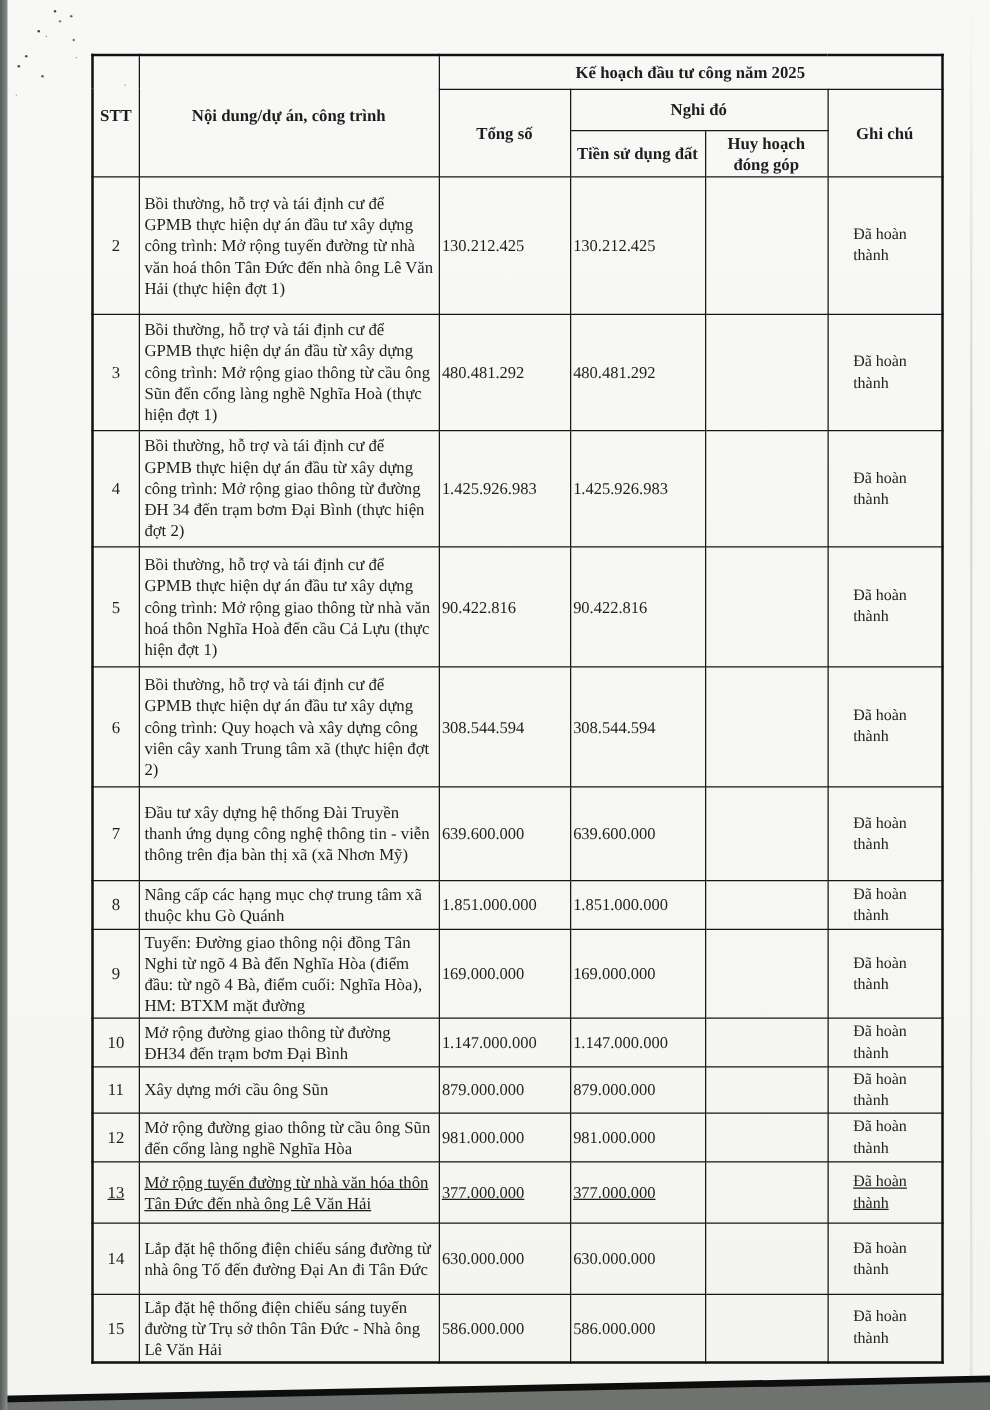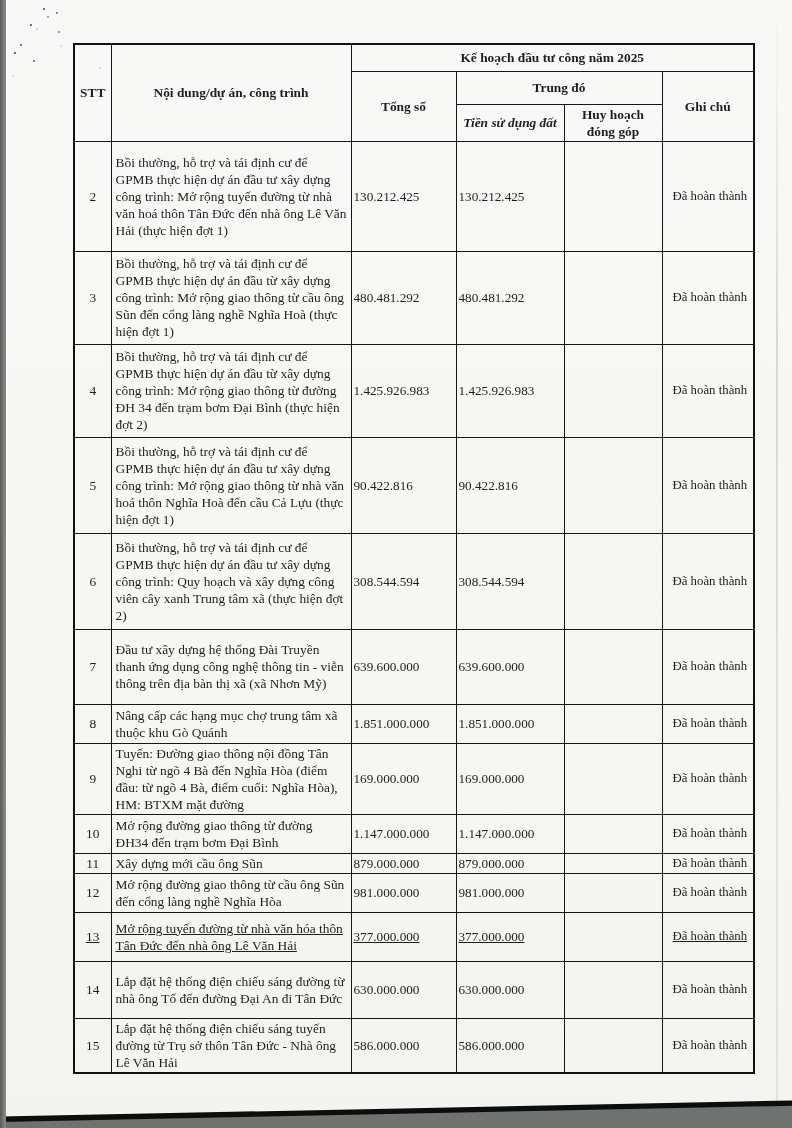--- a/index.html
+++ b/index.html
@@ -47,26 +47,26 @@
   .doc-table th,.doc-table td{
     border:1px solid #161616;
     vertical-align:middle;
     padding:1px 2px;
     line-height:17px;
     font-size:13.4px;
     overflow:hidden;
   }
   .doc-table{border:2px solid #111;}
   .doc-table thead th{font-weight:bold;text-align:center;}
-  .h-land{white-space:nowrap;font-size:13px;font-style:italic;}
+  .h-land{white-space:nowrap;font-size:13px;}
   .h-mob{font-size:13px;line-height:16px;}
   td.cell-stt{text-align:center;}
   td.cell-content{text-align:left;padding-left:4px;padding-right:2px;}
   td.cell-num{padding-right:9px;font-size:13.2px;}
-  td.cell-notes{text-align:left;padding-left:10px;font-size:12.8px;}
+  td.cell-notes{text-align:left;padding-left:20px;font-size:12.8px;}
 </style>
 </head>
 <body>
 
 <div class="page">
 
   <div class="speckles"></div>
   <div class="crease"></div>
 
   <table class="doc-table">
@@ -79,21 +79,21 @@
         <col style="width:92px">
     </colgroup>
     <thead>
       <tr style="height:27px">
         <th rowspan="3">STT</th>
         <th rowspan="3">Nội dung/dự án, công trình</th>
         <th colspan="4">Kế hoạch đầu tư công năm 2025</th>
       </tr>
       <tr style="height:33px">
         <th rowspan="2">Tổng số</th>
-        <th colspan="2">Trung đó</th>
+        <th colspan="2">Nghi đó</th>
         <th rowspan="2">Ghi chú</th>
       </tr>
       <tr style="height:32px">
         <th class="h-land">Tiền sử dụng đất</th>
         <th class="h-mob">Huy hoạch đóng góp</th>
       </tr>
     </thead>
     <tbody id="rows">
         <tr style="height: 110px;">
           <td class="cell-stt">2</td>

